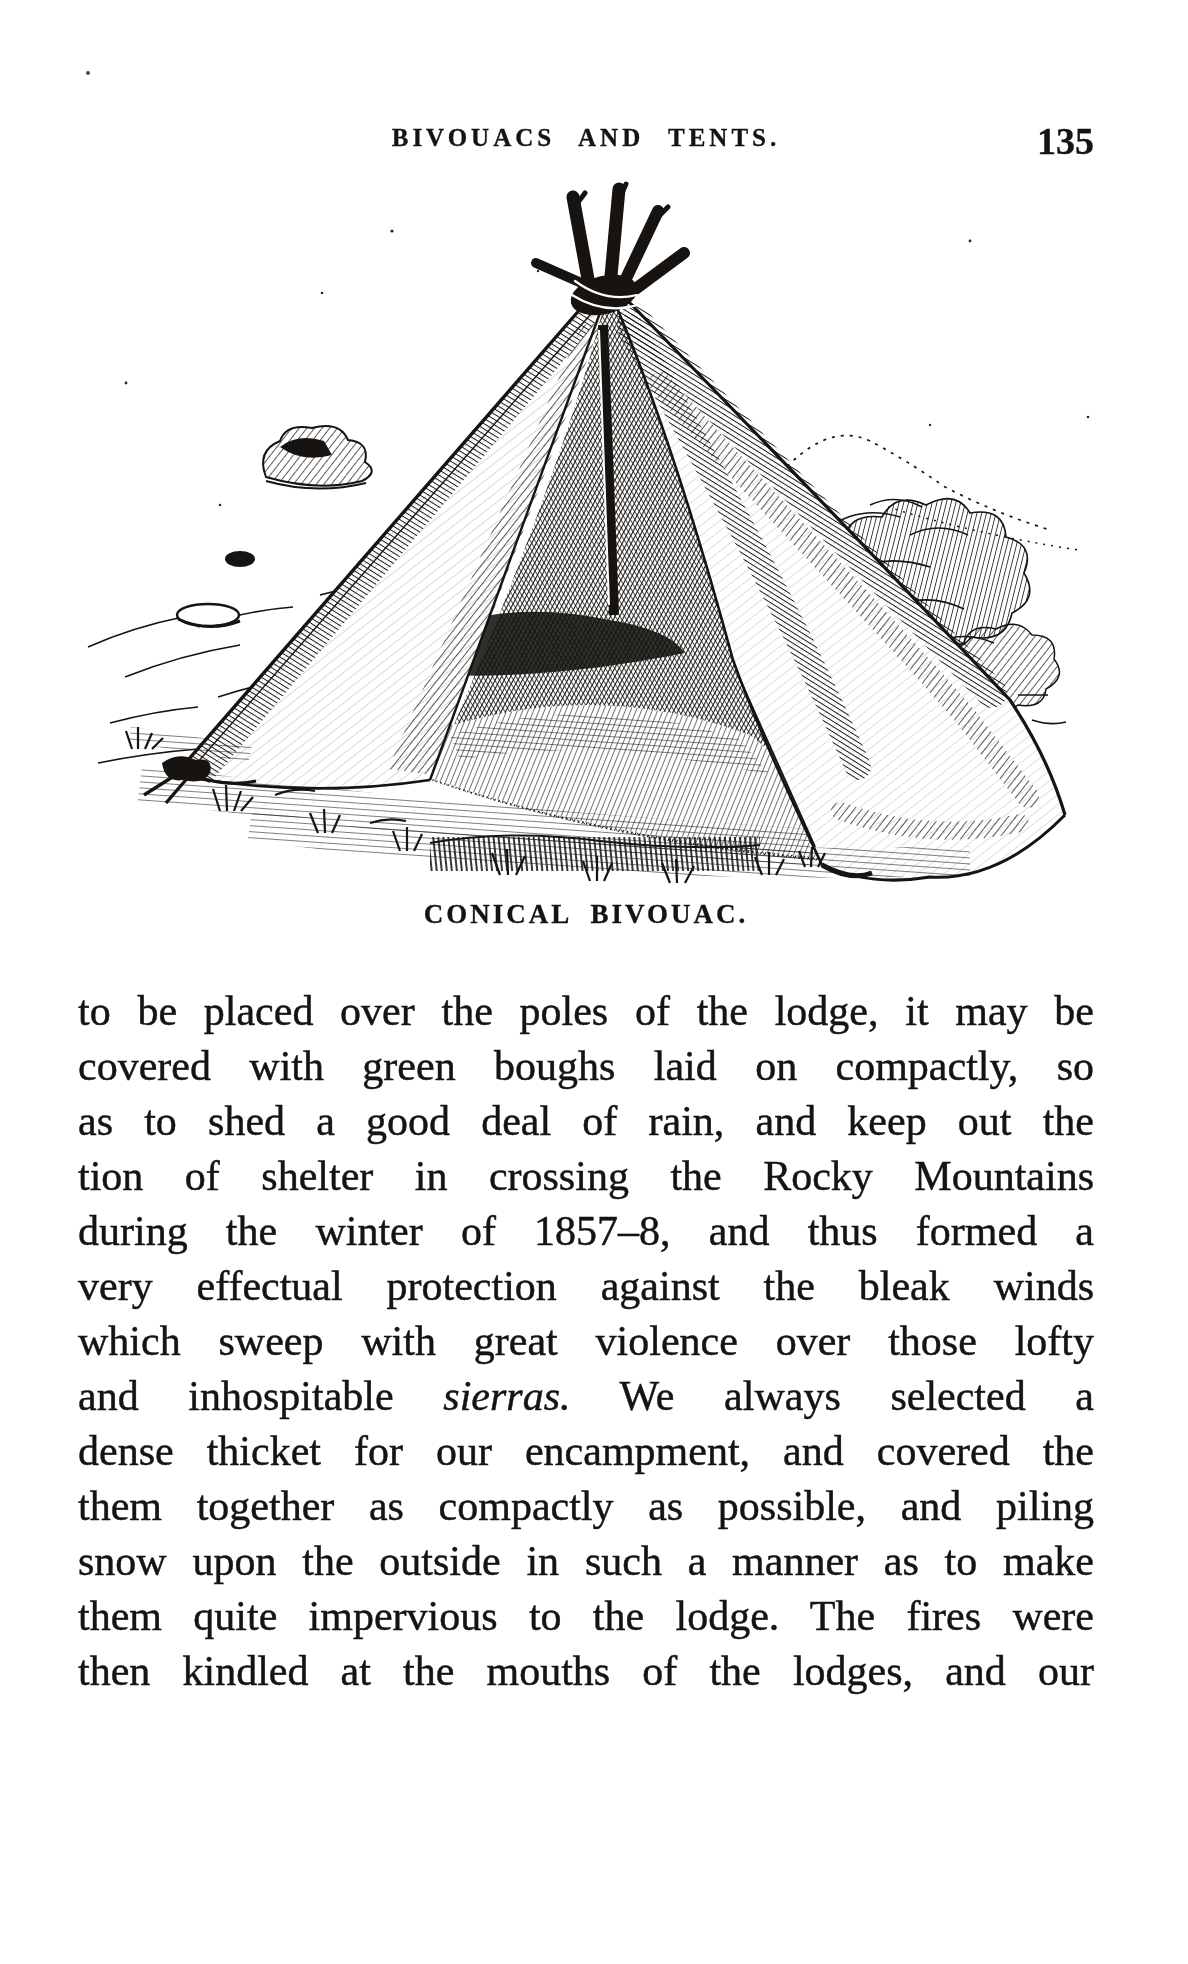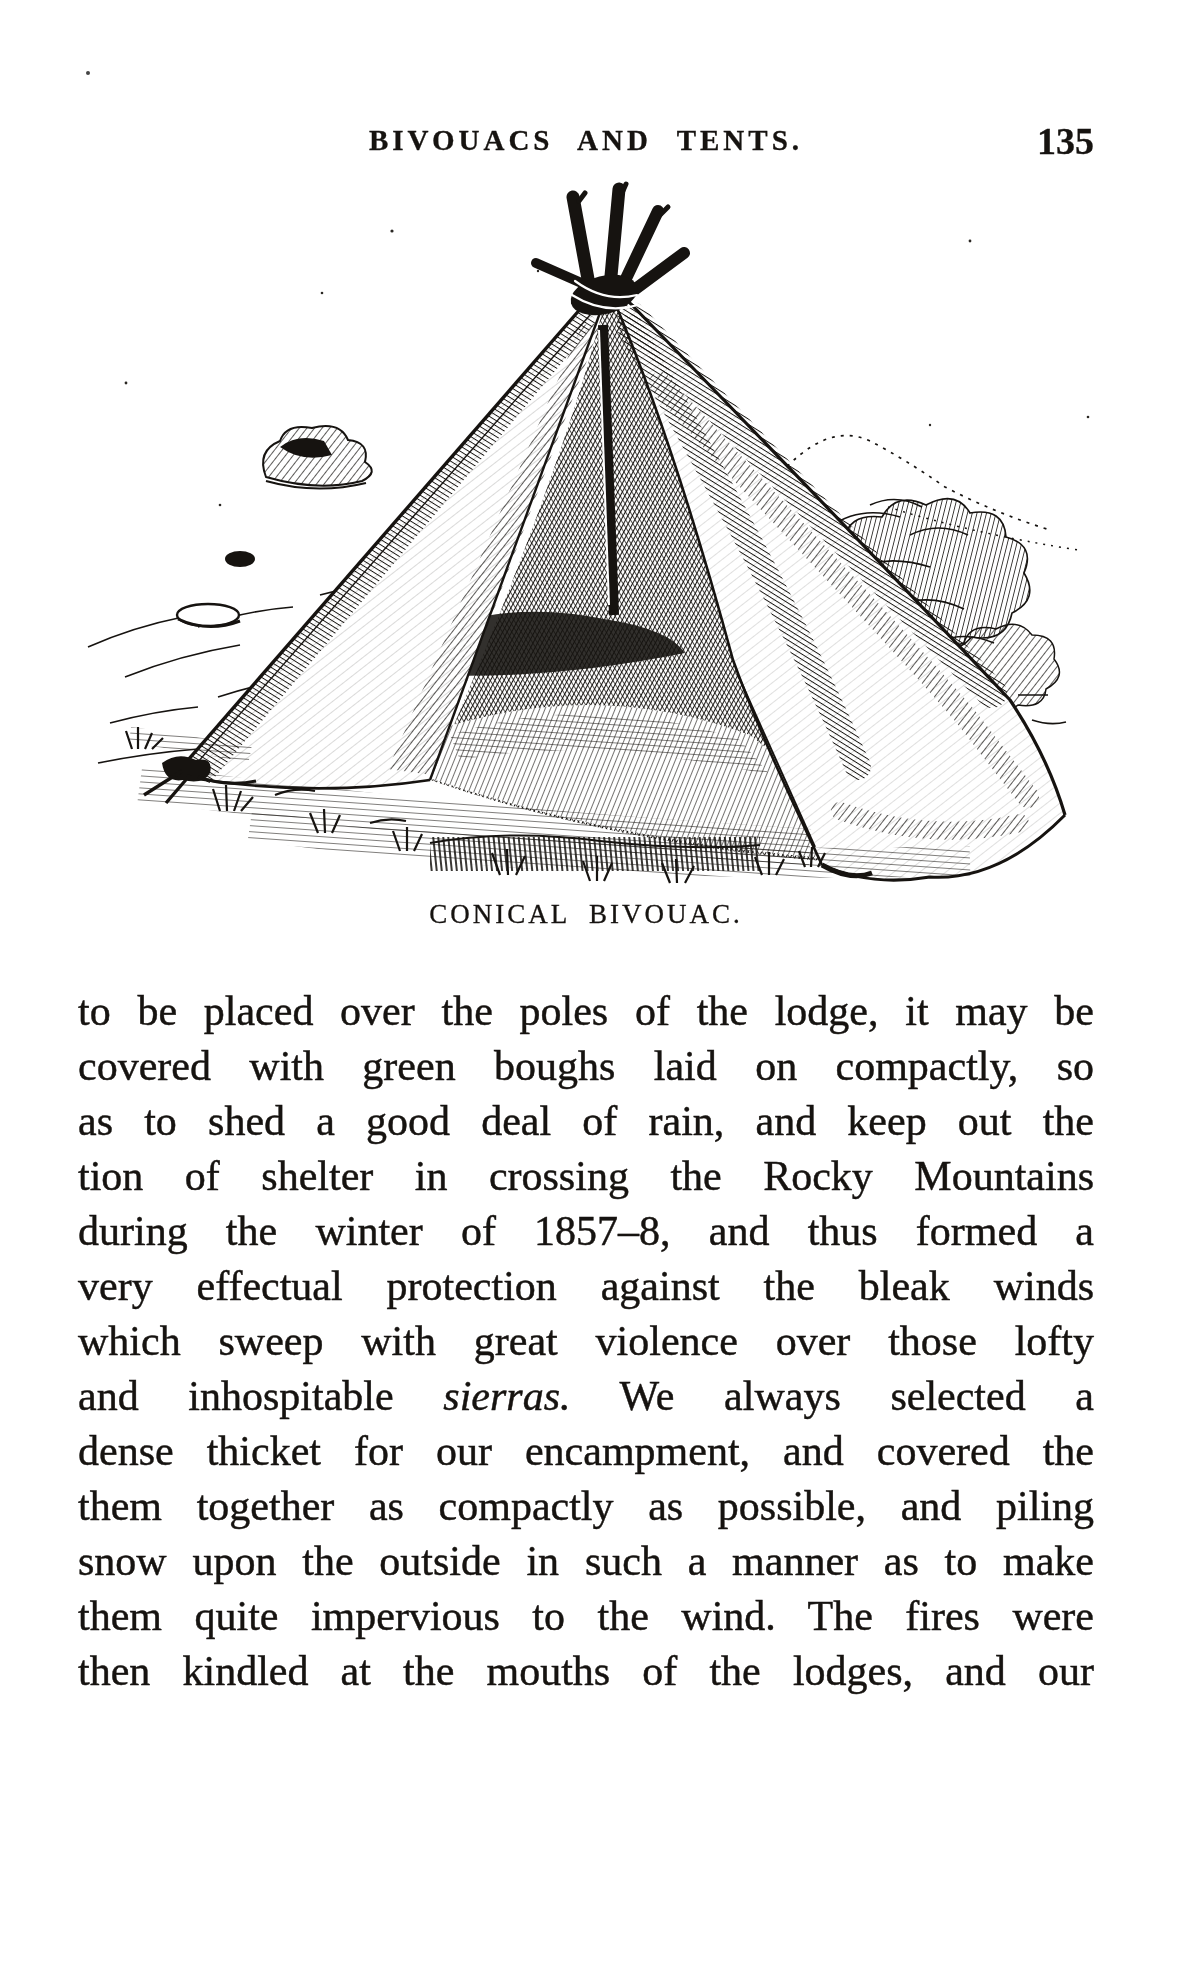--- a/index.html
+++ b/index.html
@@ -13,39 +13,39 @@
   }
   .page{position:absolute;inset:0;}
 
   
   .running-header{
     position:absolute;top:122px;left:78px;width:1016px;height:40px;
   }
   .running-title{
     position:absolute;left:0;right:0;top:2px;
     text-align:center;
-    font-size:29px;font-weight:bold;
+    font-size:25px;font-weight:bold;
     letter-spacing:4px;word-spacing:14px;
     -webkit-text-stroke:0.3px #161310;
   }
   .page-number{
     position:absolute;right:0;top:-3px;
     font-size:38px;font-weight:bold;font-family:Liberation Serif, serif;
     -webkit-text-stroke:0.3px #161310;
   }
 
   
   .figure{
     position:absolute;top:175px;left:70px;width:1050px;height:715px;
   }
   .figure svg{display:block;width:100%;height:100%;}
   .figure-caption{
     position:absolute;top:899px;left:78px;width:1016px;
     text-align:center;
-    font-size:27px;font-weight:normal;
+    font-size:27px;font-weight:bold;
     letter-spacing:3px;word-spacing:10px;
     -webkit-text-stroke:0.3px #161310;
   }
 
   
   .body-paragraph{
     position:absolute;top:984px;left:78px;width:1016px;
     font-size:42px;line-height:55px;
     -webkit-text-stroke:0.45px #161310;
   }
@@ -238,17 +238,17 @@
     <div class="tline">covered with green boughs laid on compactly, so</div>
     <div class="tline">as to shed a good deal of rain, and keep out the</div>
     <div class="tline">tion of shelter in crossing the Rocky Mountains</div>
     <div class="tline">during the winter of 1857–8, and thus formed a</div>
     <div class="tline">very effectual protection against the bleak winds</div>
     <div class="tline">which sweep with great violence over those lofty</div>
     <div class="tline"><span>and inhospitable </span><span class="italic">sierras.</span><span> We always selected a</span></div>
     <div class="tline">dense thicket for our encampment, and covered the</div>
     <div class="tline">them together as compactly as possible, and piling</div>
     <div class="tline">snow upon the outside in such a manner as to make</div>
-    <div class="tline">them quite impervious to the wind.  The fires were</div>
+    <div class="tline">them quite impervious to the lodge.  The fires were</div>
     <div class="tline">then kindled at the mouths of the lodges, and our</div>
   </div>
 
 </div>
 
 </body></html>

